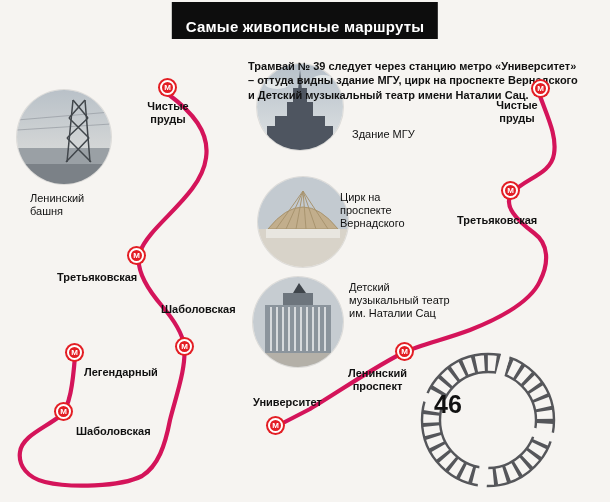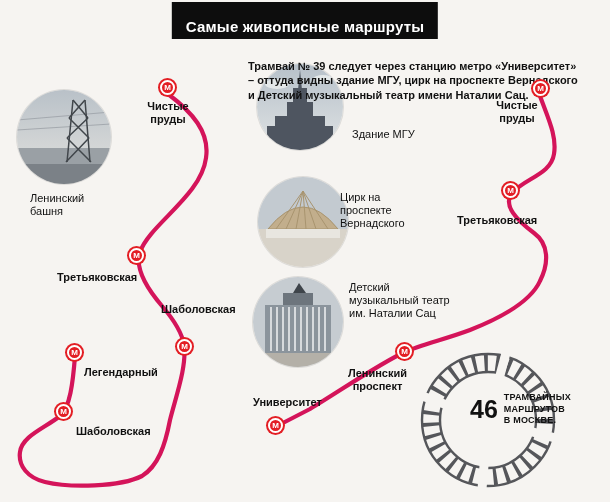--- a/index.html
+++ b/index.html
@@ -36,21 +36,21 @@
     position:absolute; width:11px; height:11px; border-radius:50%;
     background:#e31e24; border:2px solid #ffffff;
     box-shadow:0 0 0 2px #e31e24;
     display:flex; align-items:center; justify-content:center; z-index:5;
   }
   .m-letter { color:#fff; font-size:8px; font-weight:bold; line-height:1; }
   .badge {
     position:absolute; left:434px; top:392px; width:118px;
     display:flex; align-items:center; gap:6px; z-index:3;
   }
-  .badge-count { font-size:25px; font-weight:bold; line-height:1;margin-left:36px; }
+  .badge-count { font-size:25px; font-weight:bold; line-height:1; }
   .badge-label {
     font-size:9px; font-weight:bold; line-height:1.3; white-space:pre-line;
     letter-spacing:.2px;
   }
 </style>
 </head>
 <body>
 
 <div id="stage">
 
@@ -226,18 +226,15 @@
 
   <div class="station-label center" style="left:489px; top:99px; width:56px;">Чистые
 пруды</div>
   <div class="station-label" style="left:457px; top:214px;">Третьяковская</div>
   <div class="station-label center" style="left:330px; top:367px; width:95px;">Ленинский
 проспект</div>
   <div class="station-label" style="left:253px; top:396px;">Университет</div>
 
   <div class="badge">
     <div class="badge-count">46</div>
-    <div class="badge-label">ТРАМВАЙНЫХ
-МАРШРУТОВ
-В МОСКВЕ.</div>
   </div>
 
 </div>
 
 </body></html>

